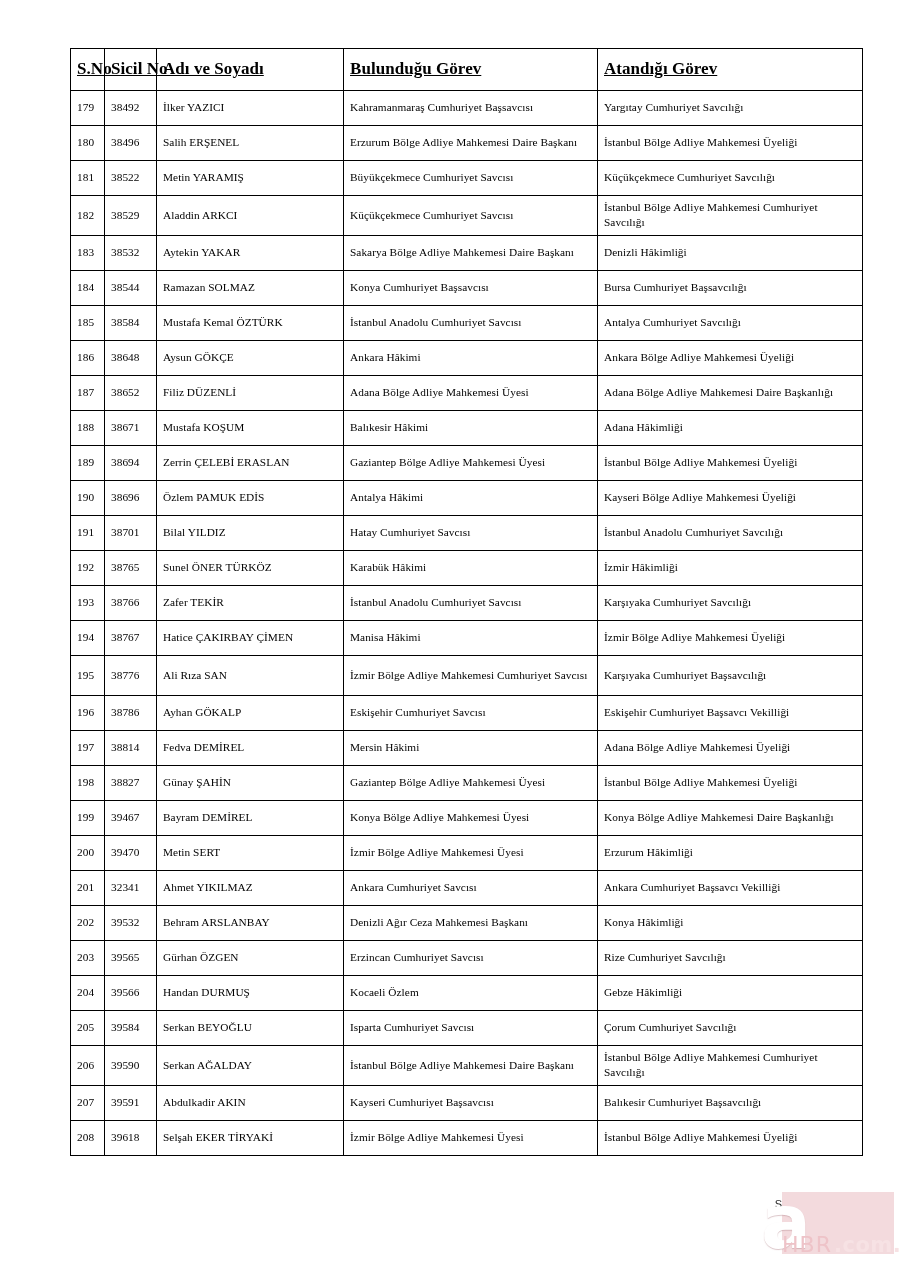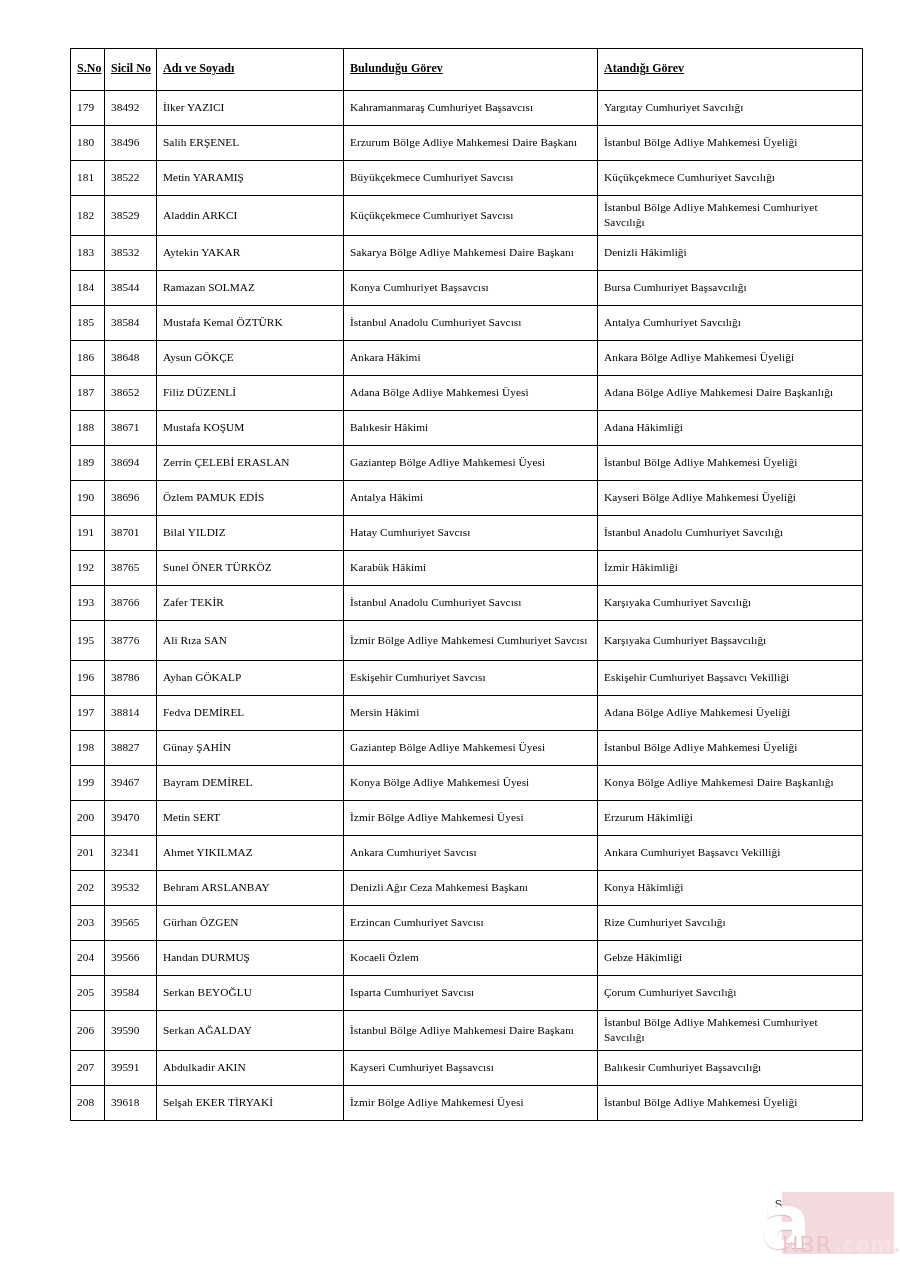--- a/index.html
+++ b/index.html
@@ -55,21 +55,21 @@
   
   thead th {
     height: 32px;
     padding-top: 6px;
     padding-bottom: 6px;
     vertical-align: middle;
   }
   thead th .hdr {
     font-weight: bold;
     text-decoration: underline;
-    font-size: 12px;
+    font-size: 17px;
     white-space: nowrap;
   }
 
   
   tbody tr { height: 35px; }
   tbody tr.tall { height: 40px; }
 
   td.c-sno {
     text-align: right;
     padding-right: 7px;
@@ -280,20 +280,27 @@
           <td class="c-current">Karabük Hâkimi</td>
           <td class="c-assigned">İzmir Hâkimliği</td>
         </tr>
         <tr>
           <td class="c-sno">193</td>
           <td class="c-sicil">38766</td>
           <td class="c-name">Zafer TEKİR</td>
           <td class="c-current">İstanbul Anadolu Cumhuriyet Savcısı</td>
           <td class="c-assigned">Karşıyaka Cumhuriyet Savcılığı</td>
         </tr>
+        <tr>
+          <td class="c-sno">194</td>
+          <td class="c-sicil">38767</td>
+          <td class="c-name">Hatice ÇAKIRBAY ÇİMEN</td>
+          <td class="c-current">Manisa Hâkimi</td>
+          <td class="c-assigned">İzmir Bölge Adliye Mahkemesi Üyeliği</td>
+        </tr>
         <tr class="tall">
           <td class="c-sno">195</td>
           <td class="c-sicil">38776</td>
           <td class="c-name">Ali Rıza SAN</td>
           <td class="c-current">İzmir Bölge Adliye Mahkemesi Cumhuriyet Savcısı</td>
           <td class="c-assigned">Karşıyaka Cumhuriyet Başsavcılığı</td>
         </tr>
         <tr>
           <td class="c-sno">196</td>
           <td class="c-sicil">38786</td>

